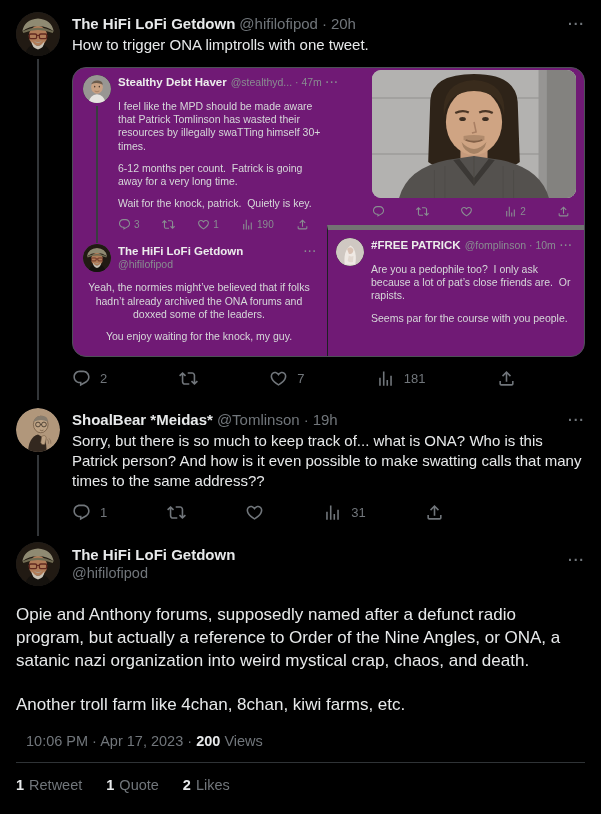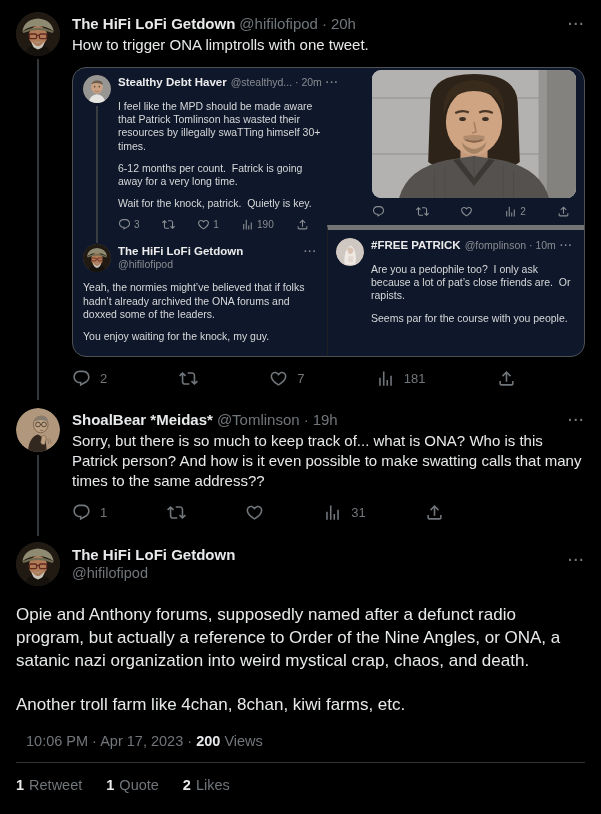--- a/index.html
+++ b/index.html
@@ -15,40 +15,40 @@
   .avatar svg, .iavatar svg { display: block; width: 100%; height: 100%; }
   .tline { width: 2px; background: #333639; flex: 1; margin-top: 3px; }
   .content { flex: 1; min-width: 0; margin-left: 12px; }
   .hdr { display: flex; align-items: baseline; gap: 4px; font-size: 15px; line-height: 20px; padding-top: 2px; white-space: nowrap; }
   .name { font-weight: 700; color: #e7e9ea; }
   .gray { color: #71767b; }
   .more { margin-left: auto; color: #71767b; font-weight: 700; letter-spacing: 1px; font-size: 14px; }
   .ttext { font-size: 15px; line-height: 20px; margin-top: 1px; color: #e7e9ea; }
 
   
-  .embed { margin-top: 12px; height: 290px; border: 1px solid #4d5156; border-radius: 14px; overflow: hidden; display: flex; background: #0f172a; }
+  .embed { margin-top: 12px; height: 290px; border: 1px solid #4d5156; border-radius: 14px; overflow: hidden; display: flex; background: #701a75; }
   .embed-left { width: 254px; flex-shrink: 0; padding: 7px 4px 0 10px; }
   .embed-right { flex: 1; min-width: 0; display: flex; flex-direction: column; }
   .irow { display: flex; }
   .igutter { width: 28px; flex-shrink: 0; display: flex; flex-direction: column; align-items: center; }
   .iavatar { width: 28px; height: 28px; border-radius: 50%; overflow: hidden; flex-shrink: 0; background:#444; }
   .itline { width: 1.5px; background: #3a3d40; flex: 1; margin-top: 3px; margin-bottom: -12px; }
   .icontent { flex: 1; min-width: 0; margin-left: 7px; }
   .ihdr { display: flex; align-items: baseline; gap: 4px; font-size: 11px; line-height: 14px; white-space: nowrap; }
   .iname { font-weight: 700; font-size: 11.5px; color: #ececec; }
   .igray { color: #898d91; font-size: 10.5px; }
   .imore { margin-left: auto; margin-right: 6px; color: #898d91; font-weight: 700; font-size: 10px; letter-spacing: 1px; }
   .itext { font-size: 10.5px; line-height: 13.2px; color: #d6d8d9; margin-top: 10px; }
   .itext .para + .para { margin-top: 9px; }
   .istats { display: flex; justify-content: space-between; align-items: center; margin-top: 8px; padding-right: 14px; color: #898d91; font-size: 10px; }
   .istat { display: flex; align-items: center; gap: 3px; }
   .istat svg { width: 13px; height: 13px; fill: #898d91; }
   .ihdr2 { display: flex; margin-top: 13px; }
   .ihdr2 .icontent { display:flex; flex-direction: column; justify-content: center; }
-  .itext-full { margin-top: 9px; padding-right: 8px; }
+  .itext-full { margin-top: 9px; padding-right: 8px; text-align: center; }
   .mug-wrap { padding: 2px 8px 0 45px; }
   .mug { height: 128px; border-radius: 9px; overflow: hidden; background: #b3b2b0; }
   .mug svg { display: block; width: 100%; height: 100%; }
   .mug-stats { margin: 7px 10px 5px 45px; padding-right: 4px; }
   .fp-wrap { flex: 1; margin-top: 2px; border-top: 5px solid #737373; border-left: 1px solid #1d2023; padding: 8px 6px 0 8px; }
 
   .para { white-space: pre-wrap; }
 
   .stats { display: flex; justify-content: space-between; align-items: center; color: #71767b; font-size: 13px; margin-top: 12px; }
   .stats.w1 { max-width: 444px; margin-bottom: 12px; }
@@ -165,21 +165,21 @@
             <div class="iavatar">
                 <svg viewBox="0 0 48 48">
                   <use href="#sym-stealthy"></use>
                 </svg>
               </div>
             <div class="itline"></div>
           </div>
           <div class="icontent">
             <div class="ihdr">
               <span class="iname">Stealthy Debt Haver</span>
-              <span class="igray">@stealthyd... · 20m</span>
+              <span class="igray">@stealthyd... · 47m</span>
               <span class="imore">···</span>
             </div>
             <div class="itext">
                 <div class="para">I feel like the MPD should be made aware that Patrick Tomlinson has wasted their resources by illegally swaTTing himself 30+ times.</div>
                 <div class="para">6-12 months per count.  Fatrick is going away for a very long time.</div>
                 <div class="para">Wait for the knock, patrick.  Quietly is key.</div>
               </div>
             <div class="istats">
               <span class="istat">
                   <span style="display: inline-flex;">

